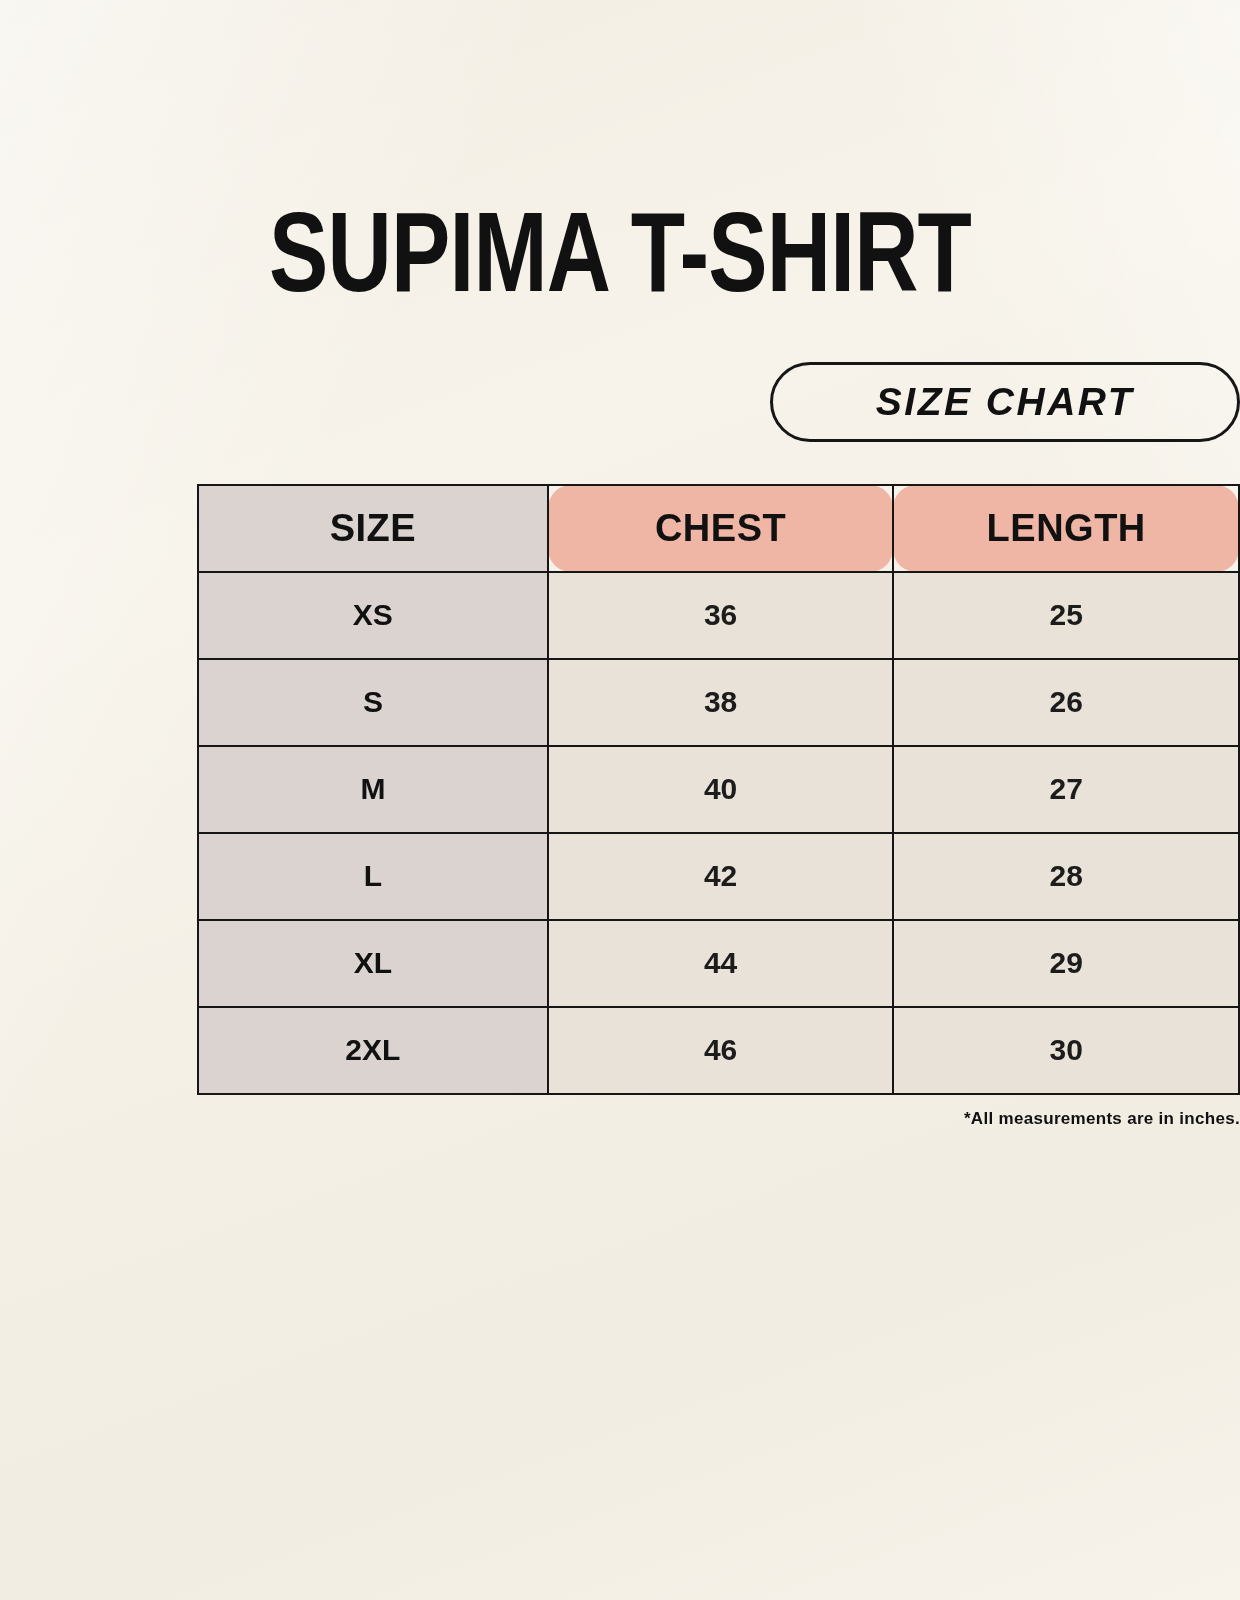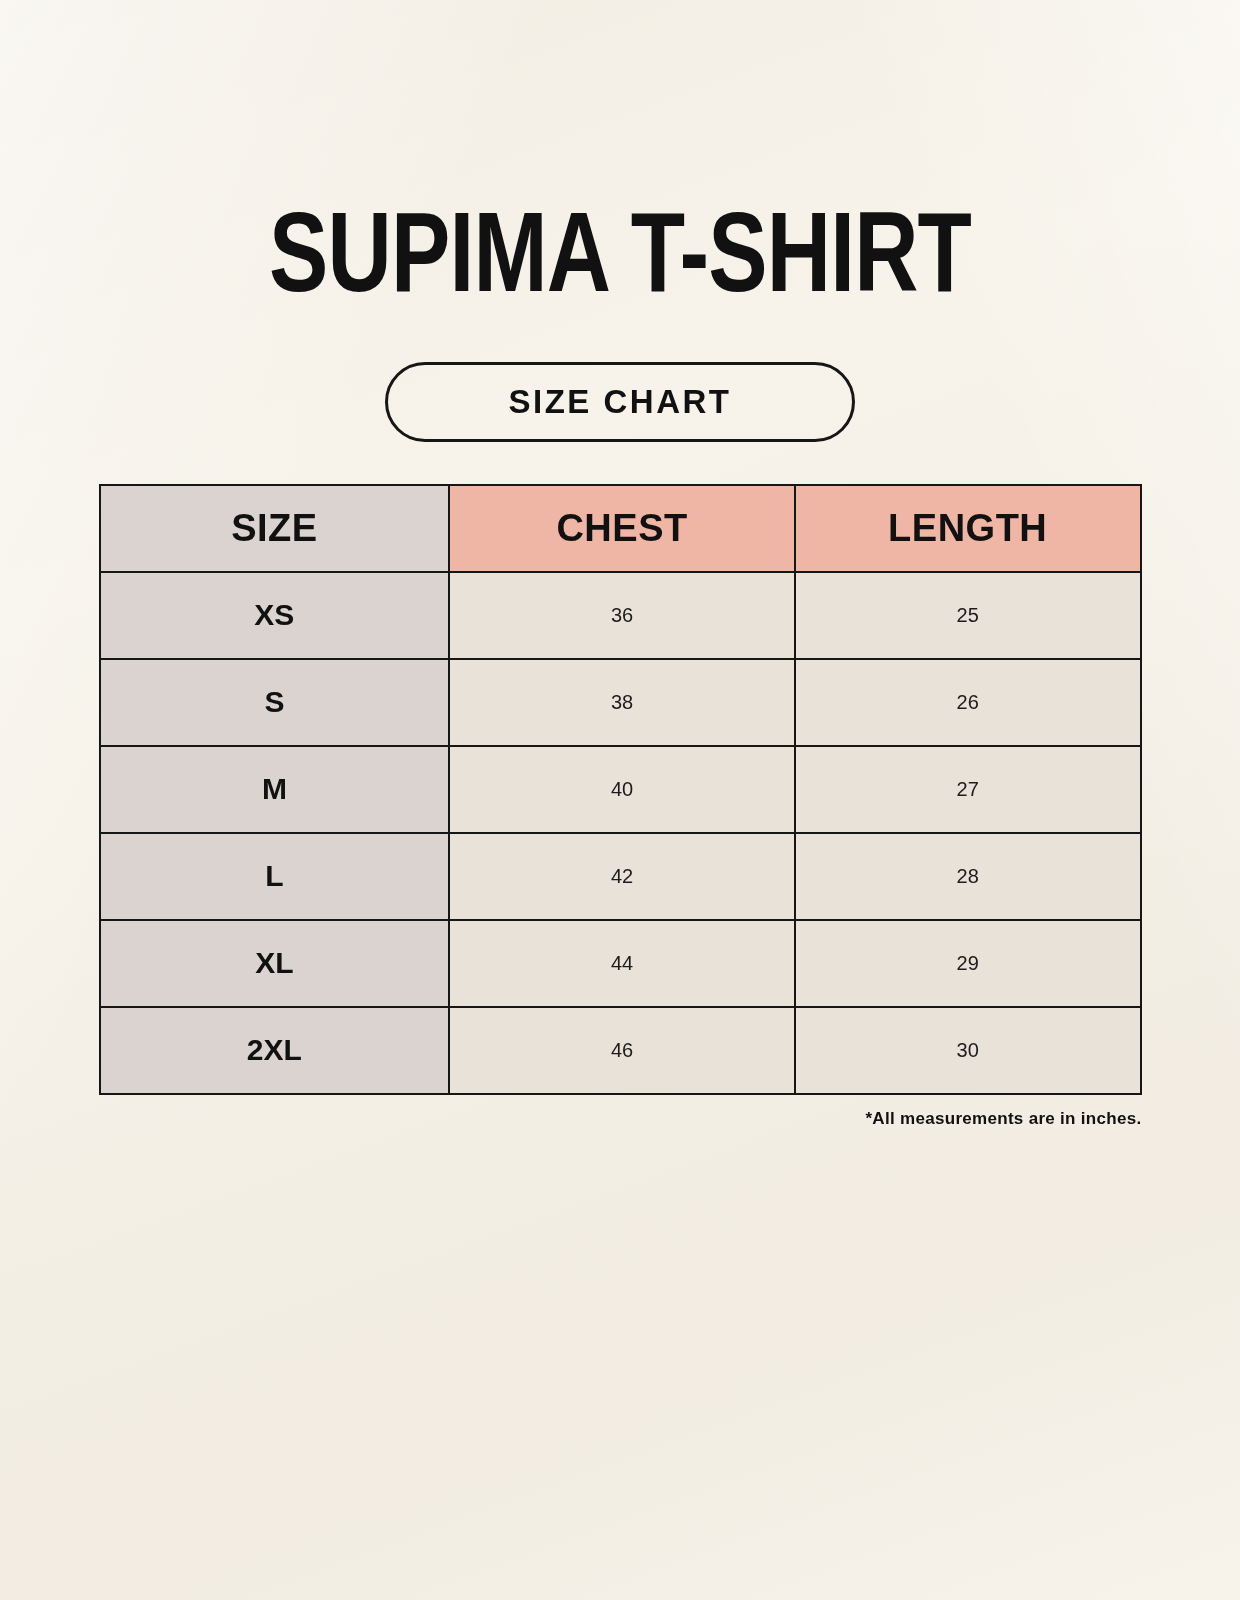--- a/index.html
+++ b/index.html
@@ -20,21 +20,21 @@
       linear-gradient(250deg, rgba(255,255,255,0.45) 0%, rgba(255,255,255,0.0) 22%),
       linear-gradient(160deg, rgba(221,211,196,0.18) 0%, rgba(255,255,255,0) 30%, rgba(221,211,196,0.20) 78%, rgba(255,255,255,0) 100%),
       var(--background);
     overflow: hidden;
   }
   .page {
     width: 1240px;
     height: 1600px;
     display: flex;
     flex-direction: column;
-    align-items: center;
+    align-items: flex-end;
   }
   .title-wrap {
     margin-top: 192px;
     width: 100%;
     display: flex;
     justify-content: center;
   }
   .page-title {
     font-size: 114px;
     font-weight: bold;
@@ -50,24 +50,25 @@
     height: 80px;
     border: 3px solid var(--border_color);
     border-radius: 40px;
     background: transparent;
     display: flex;
     align-items: center;
     justify-content: center;
     cursor: pointer;
   }
   .pill-button span {
-    font-size: 33px;
+    font-size: 39px;
     font-weight: bold;
     letter-spacing: 2.5px;
     white-space: nowrap;
+    font-style: italic;
   }
   .table-wrap {
     margin-top: 42px;
     width: 1043px;
   }
   table.size-chart {
     width: 1043px;
     border-collapse: collapse;
     table-layout: fixed;
   }
@@ -75,30 +76,30 @@
   table.size-chart col.c-chest  { width: 33.2%; }
   table.size-chart col.c-length { width: 33.2%; }
   table.size-chart th, table.size-chart td {
     border: 2.5px solid var(--border_color);
     height: 87px;
     text-align: center;
     vertical-align: middle;
   }
   thead th { font-size: 38px; font-weight: bold; letter-spacing: 0.5px; }
   thead th.size-head { background: var(--size_col_bg); }
-  thead th.meas-head { background: var(--header_pink); }
+  thead th.meas-head { background: var(--header_pink); border-radius: 23px; }
   tbody th.size-cell {
     background: var(--size_col_bg);
     font-size: 30px;
     font-weight: bold;
   }
   tbody td.value-cell {
     background: var(--cell_bg);
-    font-size: 20px;
-    font-weight: normal;
+    font-size: 30px;
+    font-weight: bold;
     color: #1c1c1c;
   }
   .footnote {
     width: 1043px;
     margin-top: 14px;
     text-align: right;
     font-size: 17px;
     font-weight: bold;
     letter-spacing: 0.3px;
   }

